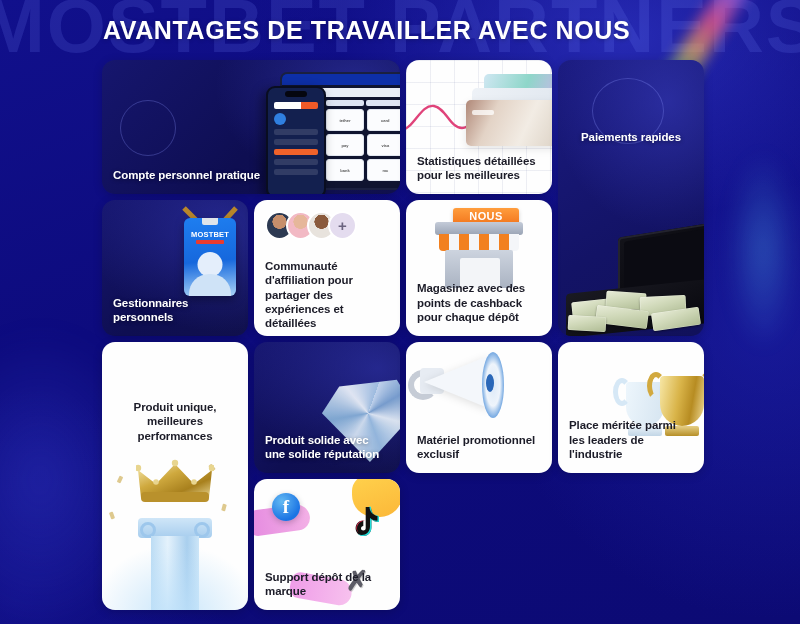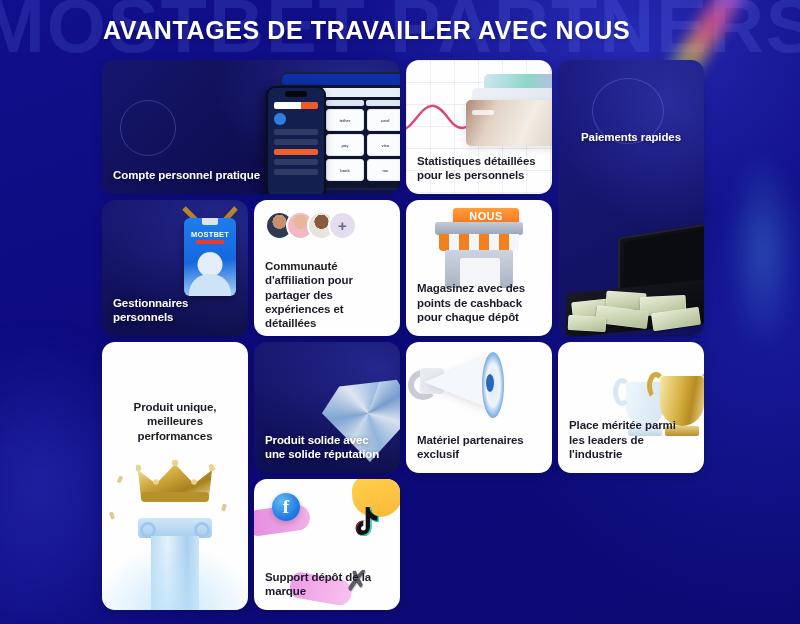--- a/index.html
+++ b/index.html
@@ -522,21 +522,21 @@
       <div class="stats-grid"></div>
       <svg class="stats-curve" viewBox="0 0 120 60">
         <path d="M0,46 C14,46 20,20 34,22 C46,24 50,44 62,44 C76,44 82,14 96,8 L120,2" fill="none" stroke="#e0437a" stroke-width="2.4" stroke-linecap="round"></path>
       </svg>
       <div class="folder">
         <div class="f-back"></div>
         <div class="f-mid"></div>
         <div class="f-front"></div>
         <div class="f-strip"></div>
       </div>
-      <div class="label lab-bottom">Statistiques détaillées pour les personnels</div>
+      <div class="label lab-bottom">Statistiques détaillées pour les meilleures</div>
     </div>
 
     <div class="card dark" id="c-247">
       <div class="bg-navy"></div>
       <div class="lab-top">
         <div class="num247">
           <span>24</span><sup>/7</sup>
         </div>
       </div>
       <div class="lanyard">
@@ -638,21 +638,21 @@
     </div>
 
     <div class="card light" id="c-promo">
       <div class="mega">
         <div class="handle"></div>
         <div class="body"></div>
         <div class="cone"></div>
         <div class="rim"></div>
         <div class="rim-in"></div>
       </div>
-      <div class="label lab-bottom">Matériel partenaires exclusif</div>
+      <div class="label lab-bottom">Matériel promotionnel exclusif</div>
     </div>
 
     <div class="card light" id="c-leader">
       <div class="trophies">
         <div class="cup glass">
           <div class="handle-l"></div>
             <div class="handle-r"></div>
             <div class="base"></div>
         </div>
         <div class="cup gold">

